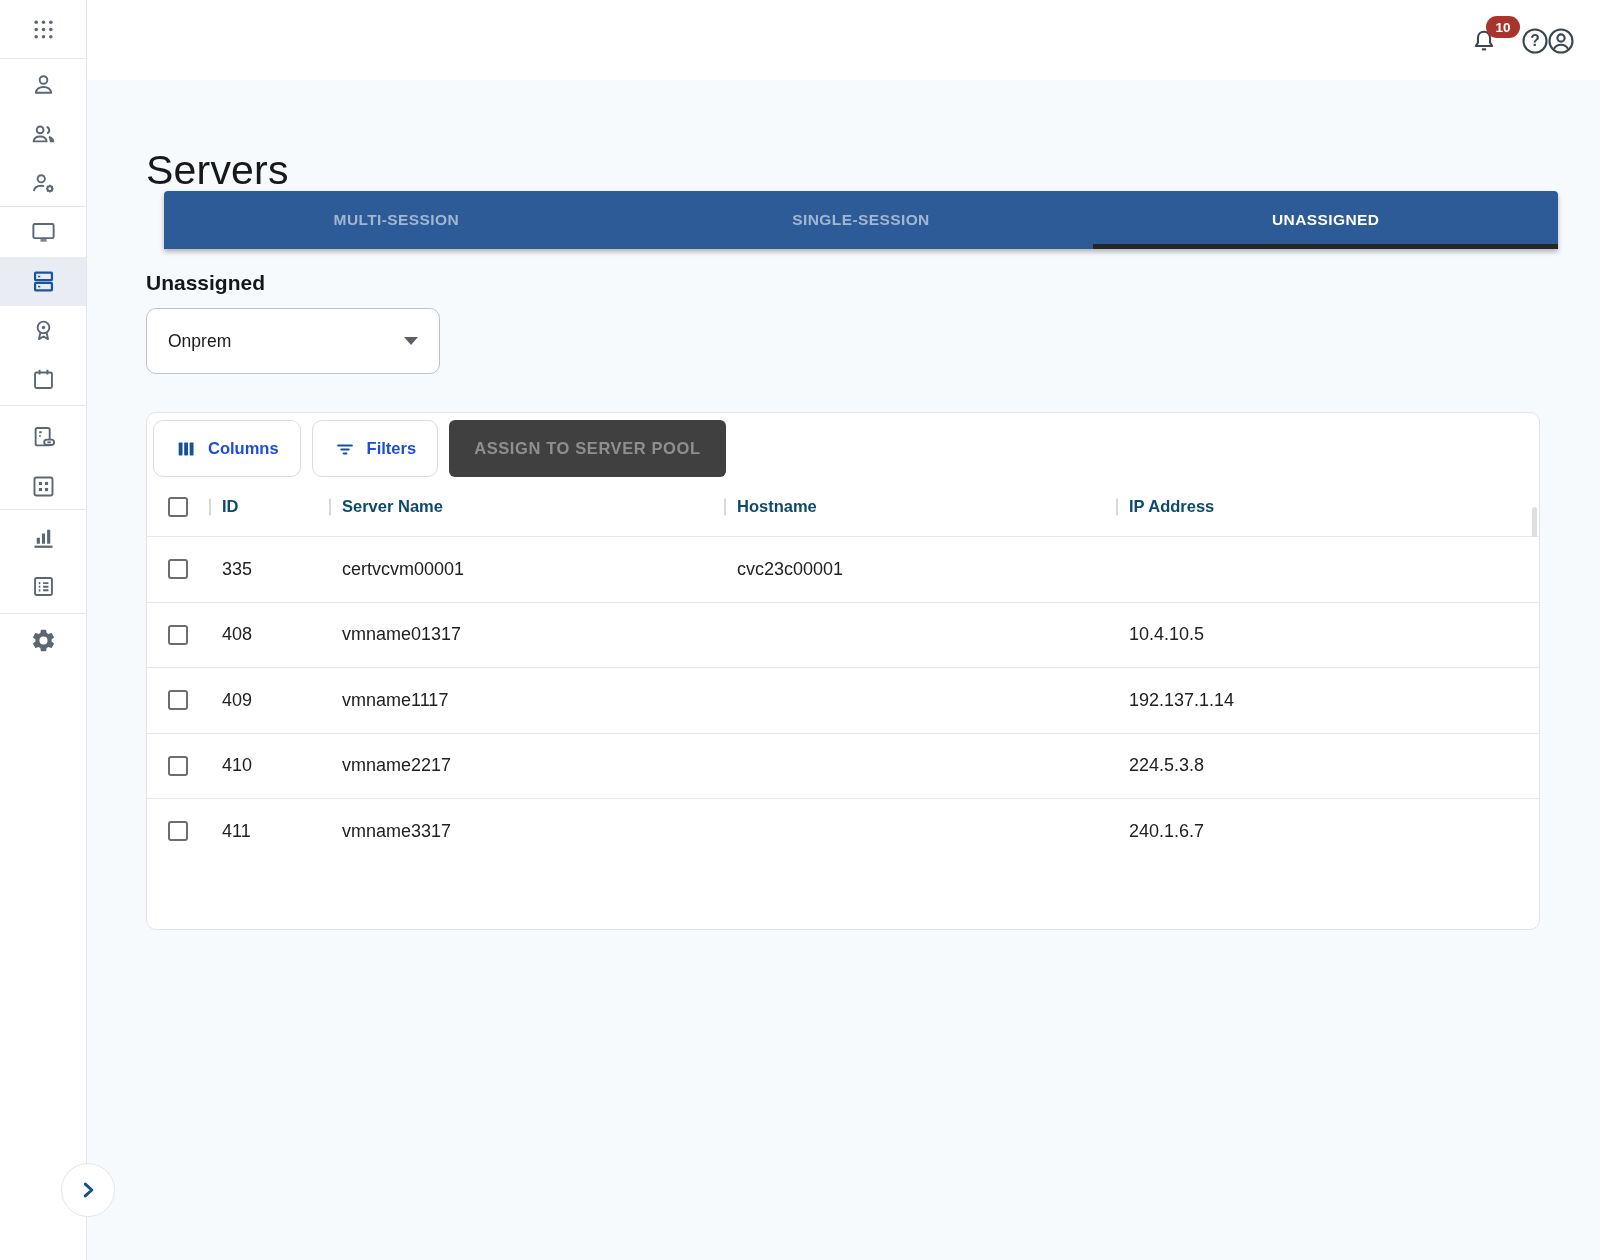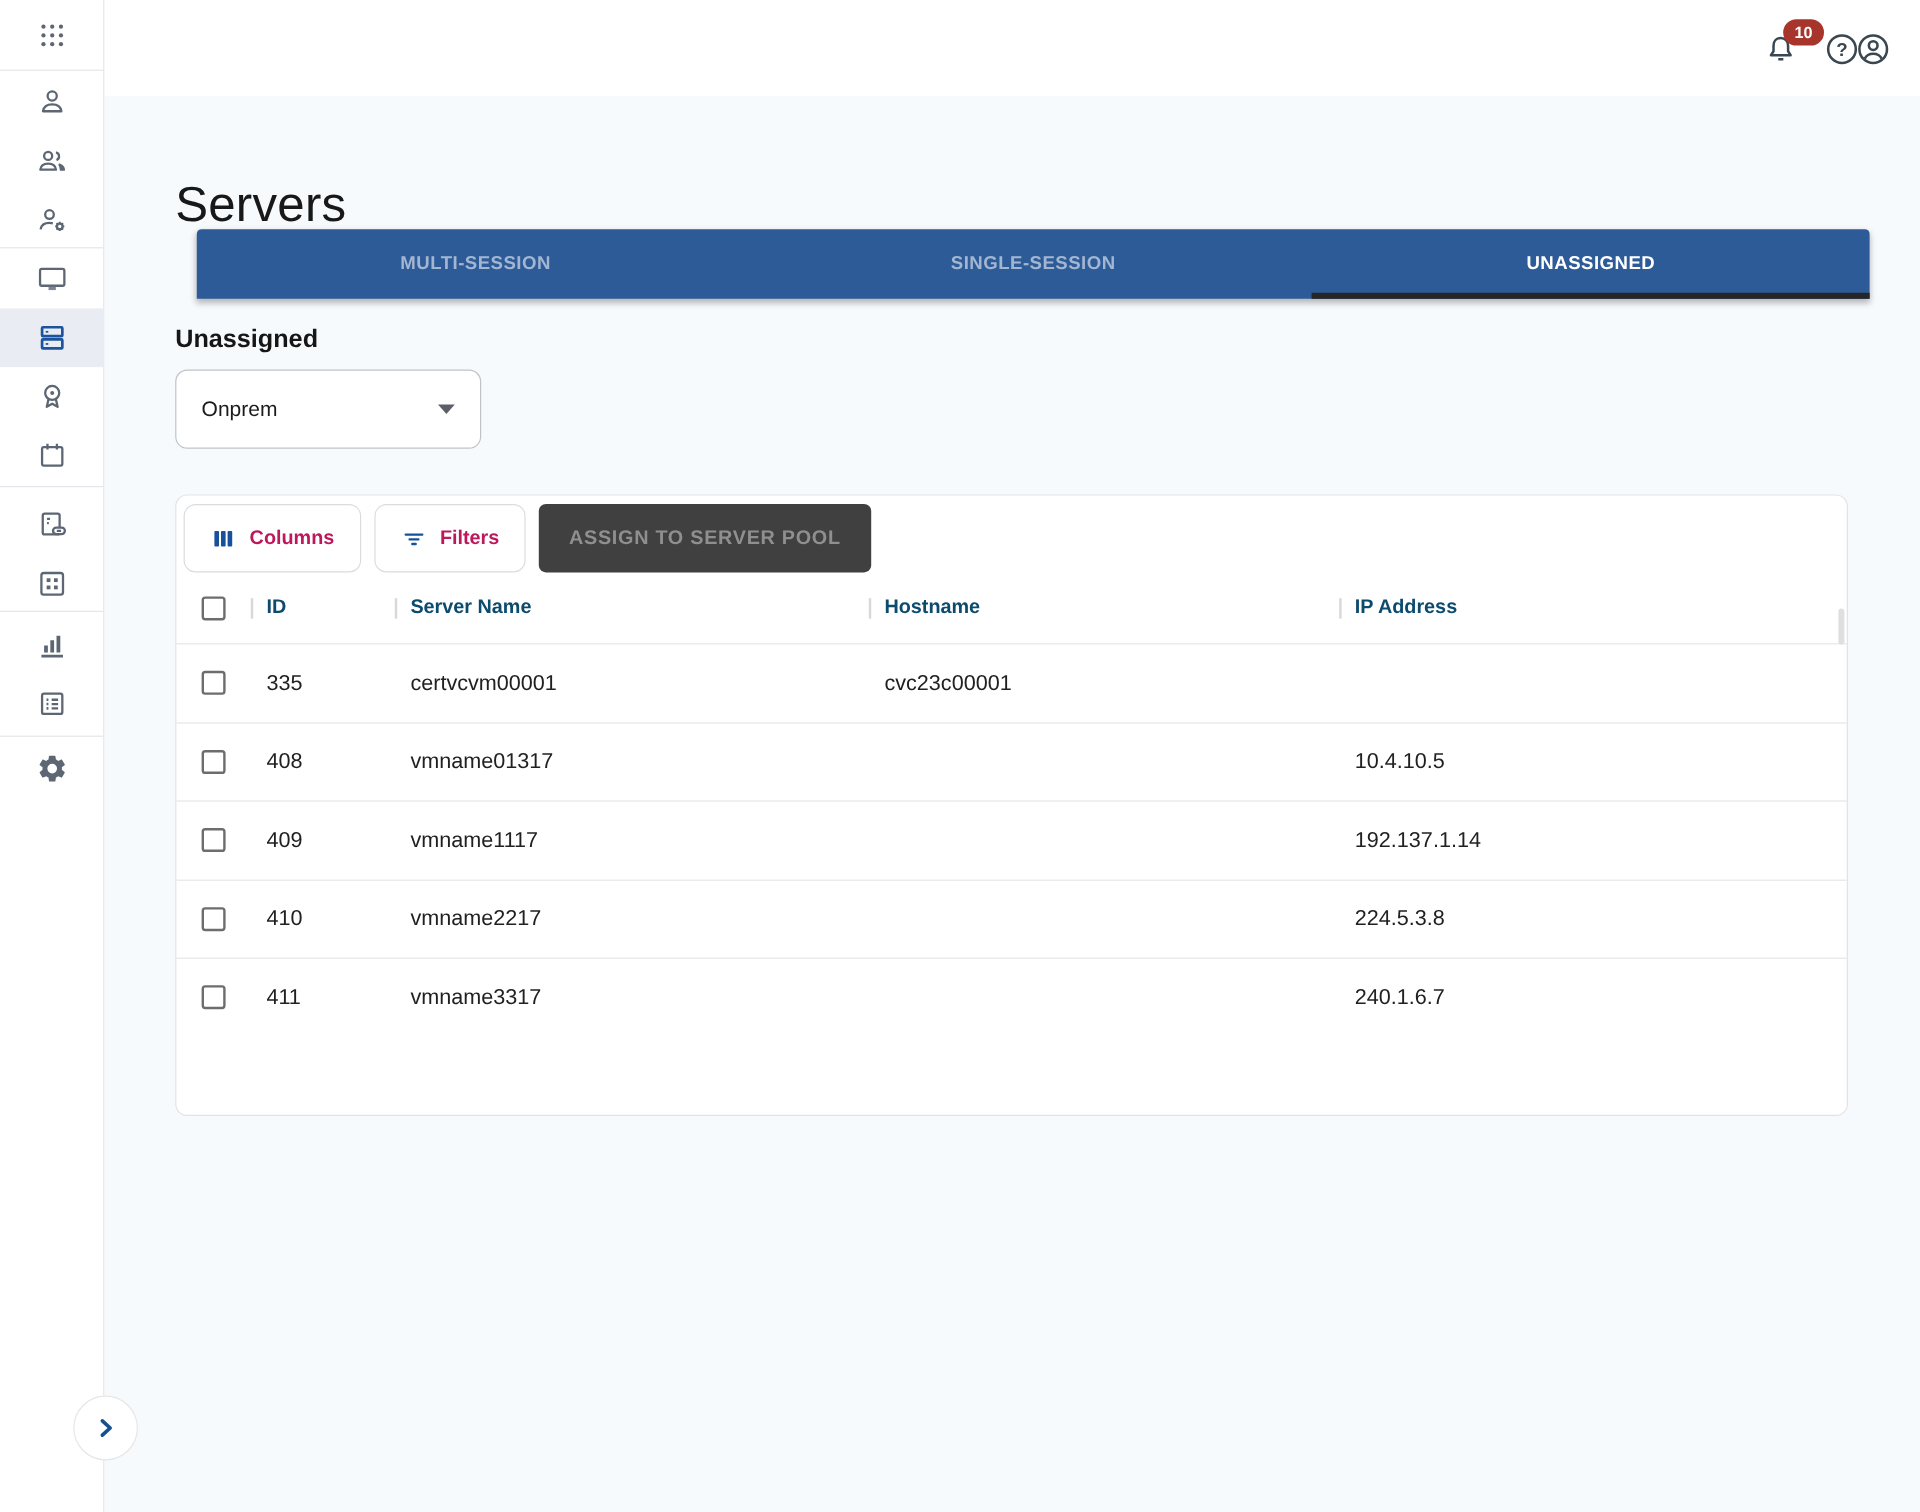--- a/index.html
+++ b/index.html
@@ -37,34 +37,34 @@
     box-shadow:0 3px 5px rgba(0,0,0,0.28); z-index:2;margin-left:18px;
   }
   .tab { flex:1; display:flex; align-items:center; justify-content:center; color:#a3b6d1;
          font-size:15.5px; font-weight:bold; letter-spacing:0.4px; cursor:pointer; position:relative; }
   .tab.active { color:#ffffff; }
   .tab.active::after { content:""; position:absolute; left:0; right:0; bottom:0; height:5px; background:#262626; }
 
   
   .section-heading { position:absolute; left:146px; top:271px; font-size:21px; font-weight:bold; color:#161616; z-index:2; }
   .select {
-    position:absolute; left:146px; top:308px; width:255px; height:66px; background:#fff;
+    position:absolute; left:146px; top:308px; width:294px; height:66px; background:#fff;
     border:1px solid #bfc3c8; border-radius:10px; display:flex; align-items:center;
     padding:0 21px; font-size:17.5px; color:#1b1b1b; cursor:pointer; z-index:2;
   }
   .caret { margin-left:auto; width:0; height:0; border-left:7px solid transparent; border-right:7px solid transparent; border-top:8px solid #5c6066; }
 
   
   .card {
     position:absolute; left:146px; top:412px; width:1394px; height:518px;
     background:#fff; border:1px solid #e1e3e6; border-radius:10px; z-index:2;
   }
   .toolbar { height:64px; display:flex; align-items:flex-end; gap:11px; padding:0 0 0 6px; }
   .btn {
-    height:57px; border-radius:10px; border:1px solid #dadcdf; background:#fff; color:#be185d;
+    height:57px; border-radius:10px; border:1px solid #dadcdf; background:#fff; color:#1d4ed8;
     font-size:16.5px; font-weight:bold; display:inline-flex; align-items:center; gap:11px;
     padding:0 21px; cursor:pointer; font-family:inherit;
   }
   .btn-assign {
     background:#404040; color:#8f8f8f; border:none; border-radius:6px;
     padding:0 25px; letter-spacing:0.6px;
   }
   .thead, .trow { display:grid; grid-template-columns:62px 120px 395px 392px 1fr; align-items:center; }
   .thead { height:59px; }
   .th { position:relative; padding-left:13px; font-size:16.5px; font-weight:bold; color:#0c4a6e; }

